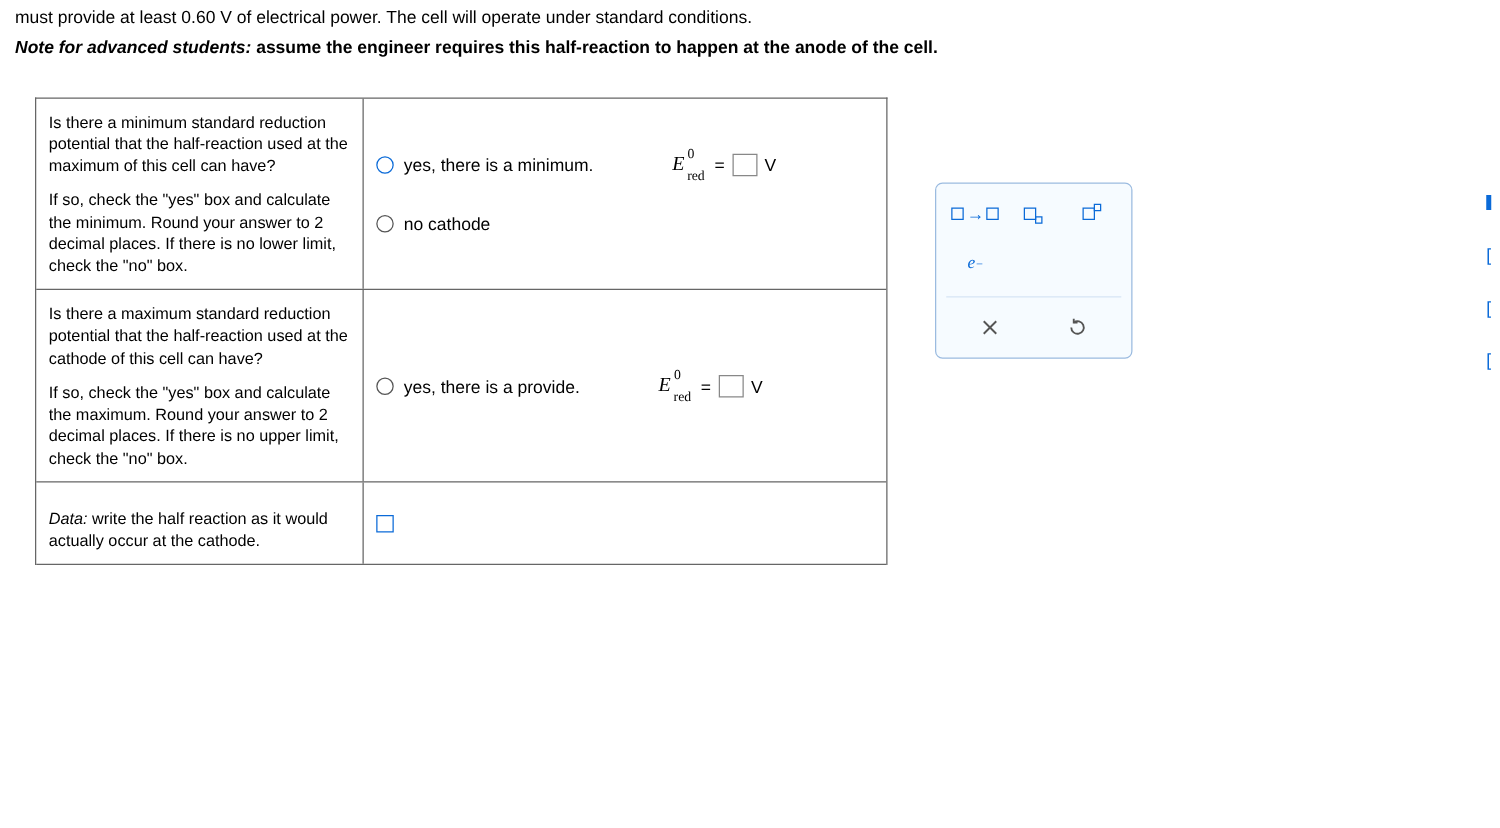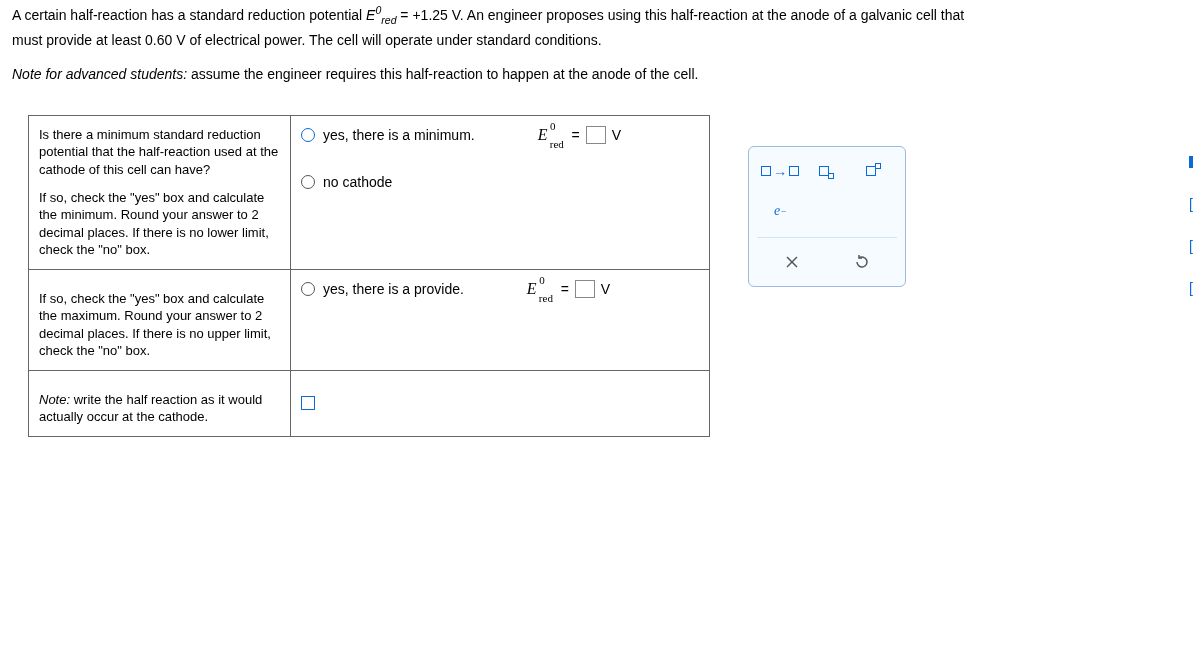--- a/index.html
+++ b/index.html
@@ -39,21 +39,21 @@
     border-right: 1px solid #666;
     padding: 10px 10px;
     font-size: 13px;
     line-height: 1.35;
   }
   .cell-right {
     flex: 1;
     padding: 10px 10px;
     display: flex;
     flex-direction: column;
-    justify-content: flex-start;
+    justify-content: center;
     gap: 30px;
   }
   .option-line {
     display: flex;
     align-items: center;
     gap: 8px;
   }
   .radio {
     width: 14px;
     height: 14px;
@@ -133,34 +133,31 @@
     display:flex;
     align-items:center;
     justify-content:center;
     font-size: 14px;
   }
 </style>
 </head>
 <body>
 
 <div class="problem-text">
-  <div>
-    <span>A certain half-reaction has a standard reduction potential </span><span class="ered"><span>E</span><span class="sup">0</span><span class="sub">red</span></span><span> = +1.25 V. An engineer proposes using this half-reaction at the anode of a galvanic cell that</span>
-  </div>
   <div>must provide at least 0.60 V of electrical power. The cell will operate under standard conditions.</div>
-  <div style="margin-top:10px;">
+  <div style="font-weight:bold;">
     <span class="italic">Note for advanced students:</span><span> assume the engineer requires this half-reaction to happen at the anode of the cell.</span>
   </div>
 </div>
 
 <div class="table-container">
 
   <div class="row">
     <div class="cell-left">
-      <div>Is there a minimum standard reduction potential that the half-reaction used at the cathode of this cell can have?</div>
+      <div>Is there a minimum standard reduction potential that the half-reaction used at the maximum of this cell can have?</div>
       <div style="height:10px"></div>
       <div>If so, check the "yes" box and calculate the minimum. Round your answer to 2 decimal places. If there is no lower limit, check the "no" box.</div>
     </div>
     <div class="cell-right">
       <div class="option-line">
         <span class="radio blue"></span>
         <span>yes, there is a minimum.</span>
         <span class="formula">
           <span class="ered-symbol">
             <span>E</span><span class="s0">0</span><span class="sred">red</span>
@@ -172,20 +169,21 @@
       </div>
       <div class="option-line">
         <span class="radio"></span>
         <span>no cathode</span>
       </div>
     </div>
   </div>
 
   <div class="row">
     <div class="cell-left">
+      <div>Is there a maximum standard reduction potential that the half-reaction used at the cathode of this cell can have?</div>
       <div style="height:10px"></div>
       <div>If so, check the "yes" box and calculate the maximum. Round your answer to 2 decimal places. If there is no upper limit, check the "no" box.</div>
     </div>
     <div class="cell-right">
       <div class="option-line">
         <span class="radio"></span>
         <span>yes, there is a provide.</span>
         <span class="formula">
           <span class="ered-symbol">
             <span>E</span><span class="s0">0</span><span class="sred">red</span>
@@ -194,21 +192,21 @@
           <span class="input-box"></span>
           <span>V</span>
         </span>
       </div>
     </div>
   </div>
 
   <div class="row">
     <div class="cell-left">
       <div style="height:10px"></div>
-      <div><span class="italic">Note:</span> write the half reaction as it would actually occur at the cathode.</div>
+      <div><span class="italic">Data:</span> write the half reaction as it would actually occur at the cathode.</div>
     </div>
     <div class="cell-right" style="justify-content:center;">
       <span class="checkbox"></span>
     </div>
   </div>
 
 </div>
 
 <div class="toolbox">
   <div class="tool-row">

